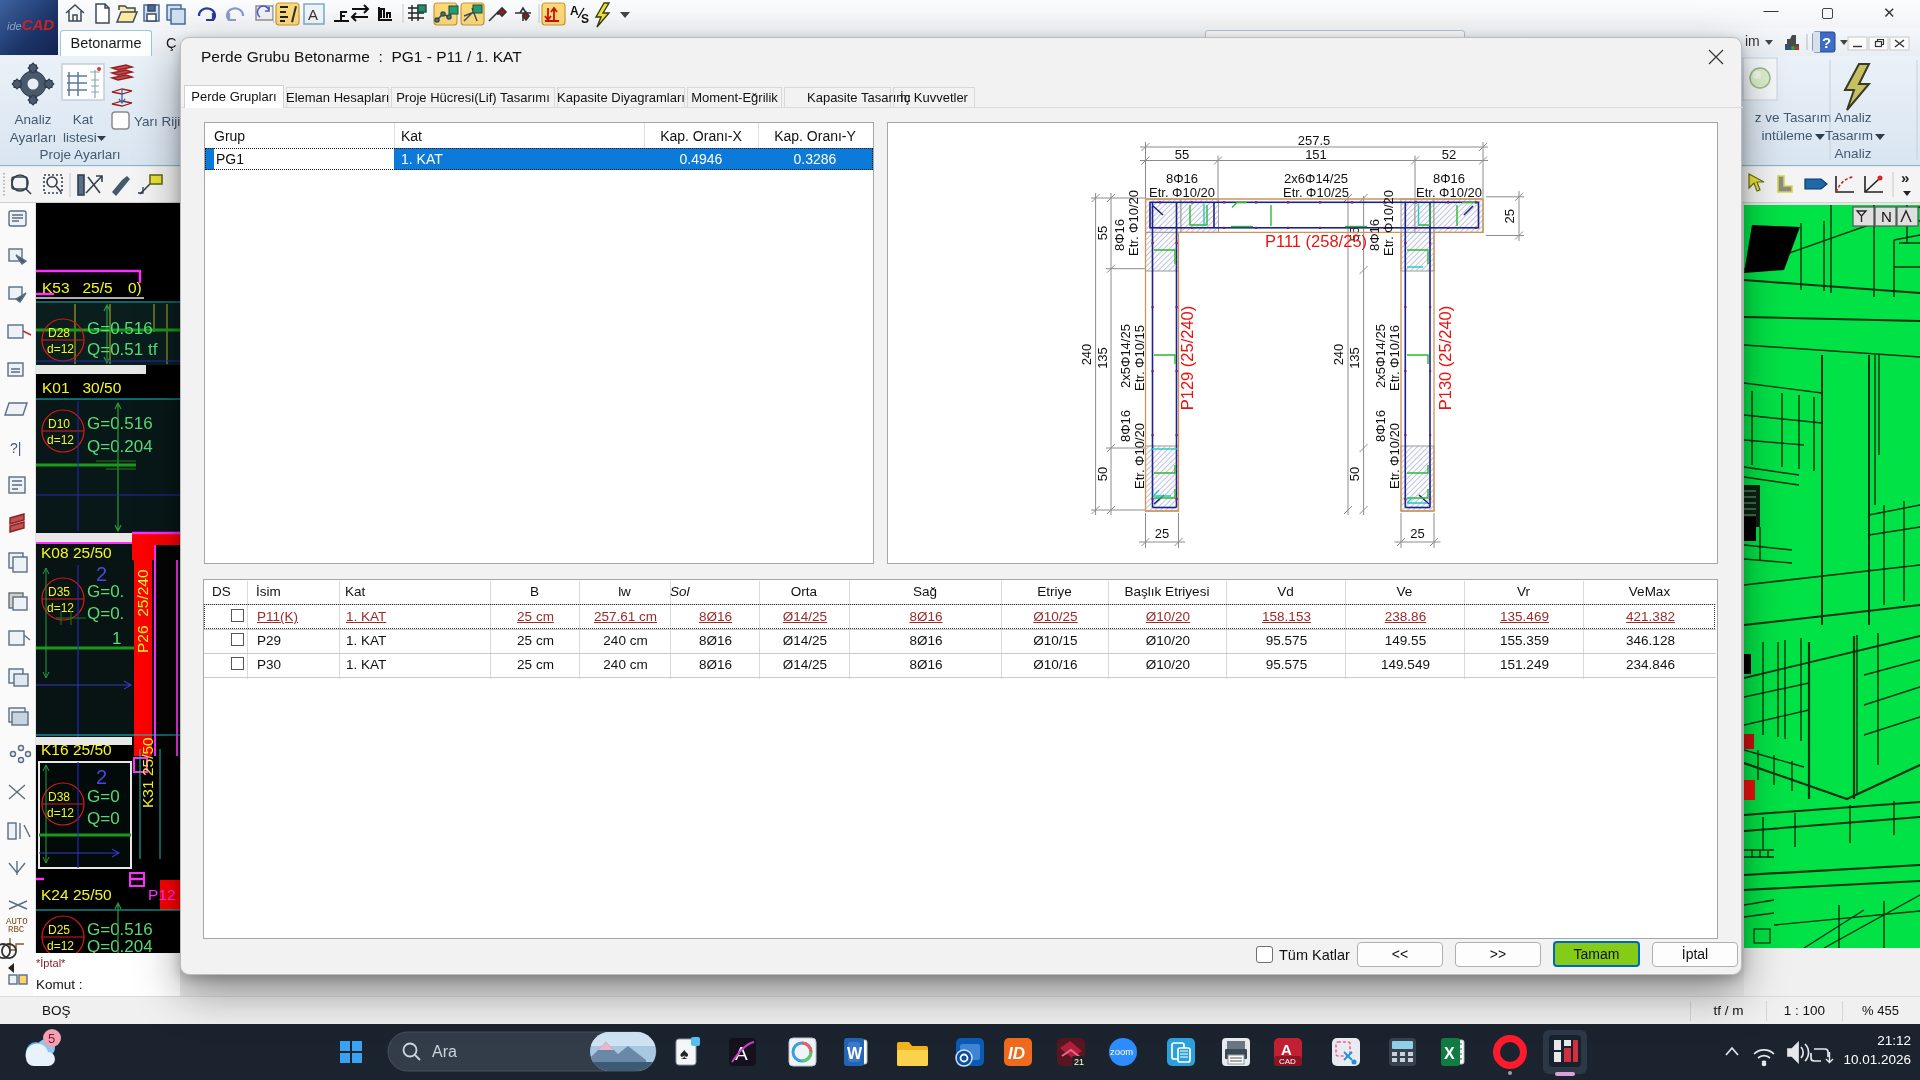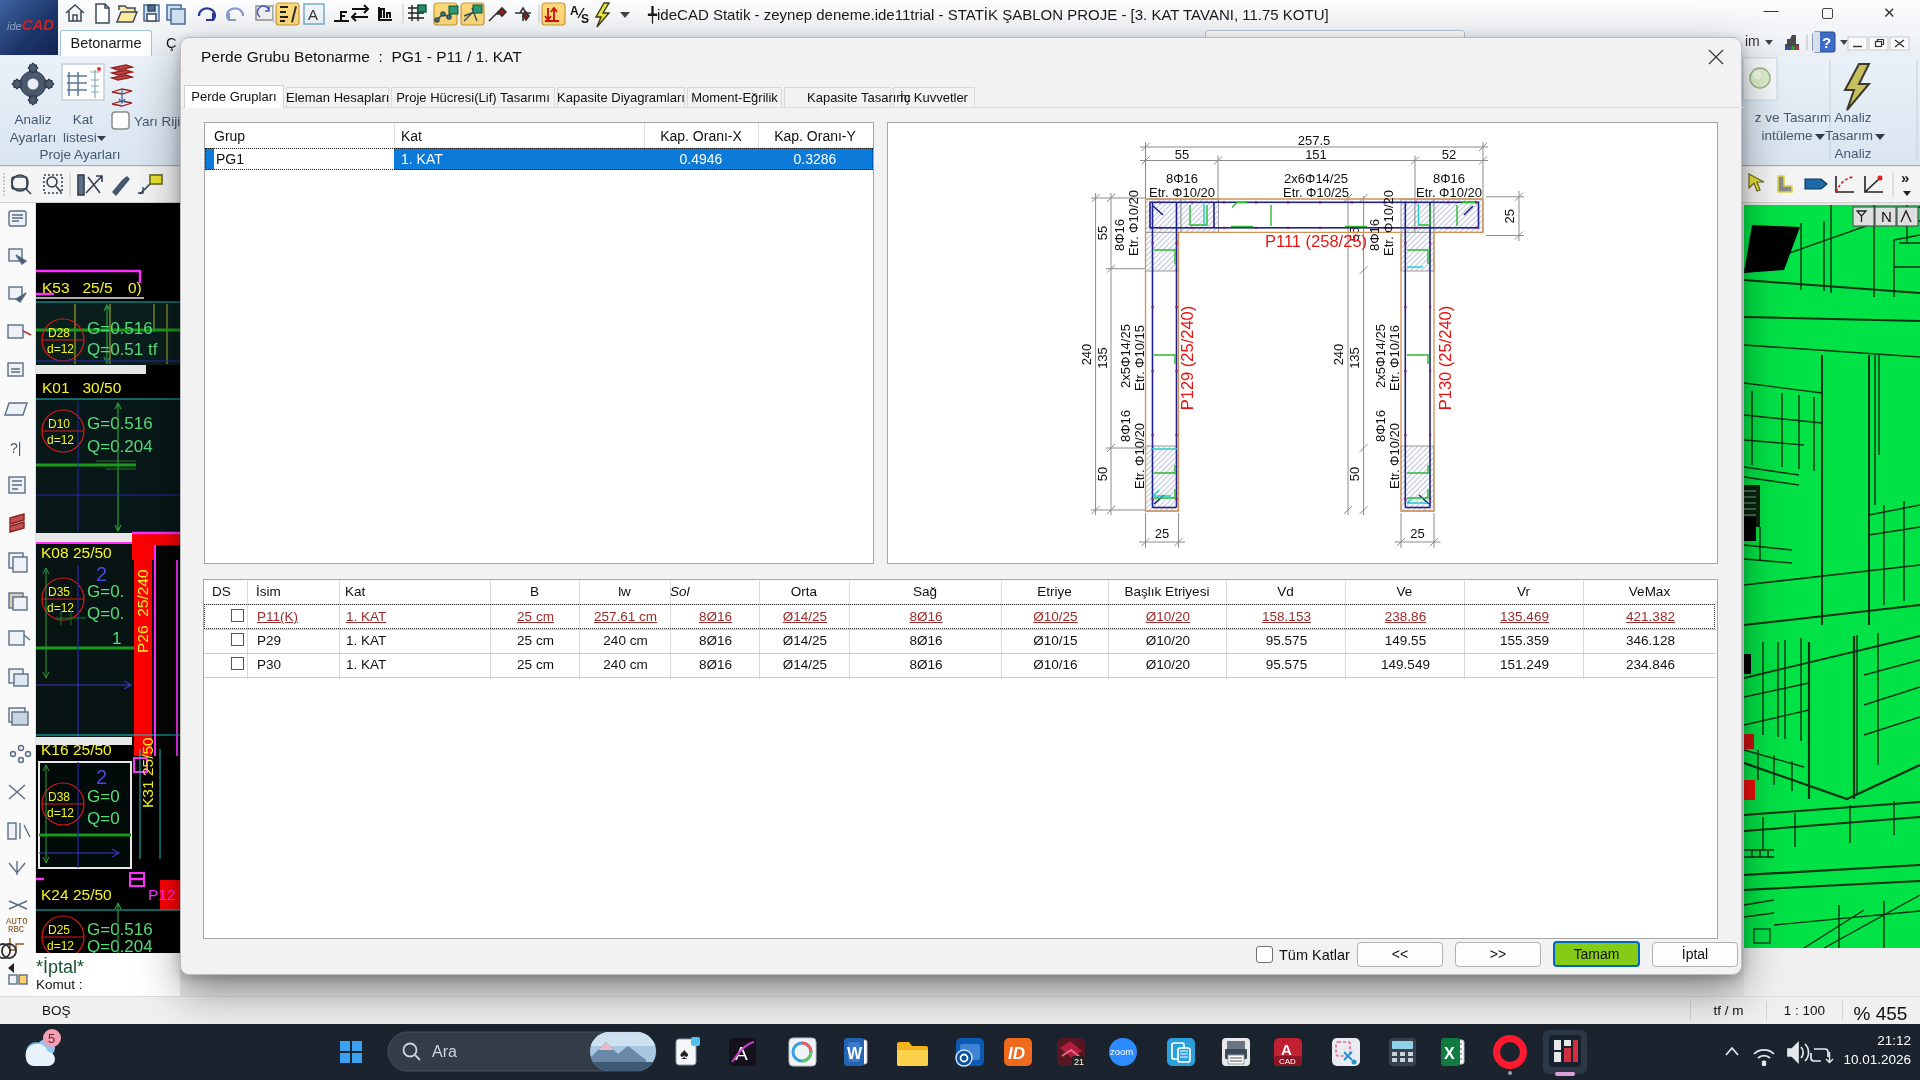--- a/index.html
+++ b/index.html
@@ -65,21 +65,20 @@
  </g>
  <line x1="539" y1="4" x2="539" y2="23" stroke="#c8c8c8"></line>
  <rect x="542" y="3" width="23" height="22" rx="3" fill="#fbd978" stroke="#c8973a" stroke-width="1.2"></rect>
  <path d="M548,8 v12 m-3,-4 l3,4 3,-4 m3,4 v-12 m-3,4 l3,-4 3,4 m-12,9 h14" stroke="#cc1111" stroke-width="1.8" fill="none"></path>
  <text x="570" y="15" font-size="12" font-weight="bold" fill="#111" font-family="Liberation Sans">A</text>
  <path d="M578,18 l6,-10" stroke="#111" stroke-width="1.3"></path>
  <text x="581" y="23" font-size="12" font-weight="bold" fill="#111" font-family="Liberation Sans">S</text>
  <path d="M604,3 L596,17 h5 l-4,10 12,-14 h-6 l6,-10 z" fill="#e8e440" stroke="#3a3a10" stroke-width="1.4"></path>
  <path d="M620,12 l5,6 5,-6 z" fill="#444"></path>
 </svg>
-<div class="tx" style="left:648px;top:6px;font-size:15px;color:#1a1a1a;">╇ideCAD Statik - zeynep deneme.ide11trial - STATİK ŞABLON PROJE - [3. KAT TAVANI, 11.75 KOTU]</div>
 
 <div class="tx" style="left:1758px;top:1px;width:26px;text-align:center;font-size:15px;color:#333;">—</div>
 <div class="abs" style="left:1822px;top:8px;width:11px;height:11px;border:1.2px solid #444;border-radius:2px;"></div>
 <div class="tx" style="left:1883px;top:4px;font-size:15px;color:#333;">✕</div>
 
 <div class="abs" style="left:0;top:28px;width:1920px;height:28px;background:linear-gradient(#f4f7fa,#e9eef4);"></div>
 <div class="abs" style="left:1205px;top:30px;width:260px;height:12px;background:#fdfdfd;border:1px solid #b8c4d0;border-radius:3px;"></div>
 <div class="abs" style="left:60px;top:30px;width:92px;height:26px;background:#fdfefe;border:1px solid #9fc6d4;border-bottom:none;border-radius:3px 3px 0 0;"></div>
 <div class="tx" style="left:60px;top:35px;width:92px;text-align:center;font-size:14.5px;color:#1a1a1a;">Betonarme</div>
 <div class="tx" style="left:166px;top:35px;font-size:14.5px;color:#1a1a1a;">Ç</div>
@@ -363,21 +362,21 @@
  <circle cx="27" cy="734" r="21" stroke="#e01818" stroke-width="1.2" fill="none"></circle>
  <path d="M6,734 h42" stroke="#e01818" stroke-width="1"></path>
  <text class="st" x="12" y="731">D25</text>
       <text class="st" x="11" y="747">d=12</text>
  <text class="gt" x="51" y="732">G=0.516</text>
  <text class="gt" x="51" y="749">Q=0.204</text>
  <path d="M82,700 v50 M79,706 l3,-6 3,6" stroke="#2a9a3a" stroke-width="1.2" fill="none"></path>
 </svg>
 
 <div class="abs" style="left:33px;top:953px;width:147px;height:43px;background:#fff;"></div>
-<div class="tx" style="left:36px;top:957px;font-size:18px;color:#14532d;">*İptal*</div>
+<div class="tx" style="left:36px;top:957px;font-size:11px;color:#7f1d1d;">*İptal*</div>
 <div class="tx" style="left:36px;top:977px;font-size:13.5px;color:#111;">Komut :</div>
 
 <svg id="greenview" class="abs" style="left:1744px;top:205px;background:#00e246;" width="176" height="743" viewBox="0 0 176 743">
  <g stroke="#073312" stroke-width="1.4" fill="none">
   <path d="M0,64 L176,2"></path>
   <polygon points="8,20 56,22 40,65 0,68" fill="#000" stroke="none"></polygon>
   <path d="M57,18 V85 M80,16 V86 M87,0 V88 M130,0 V92 M150,35 V92 M163,0 V38 M176,30 L150,35"></path>
   <path d="M155,38 H176 M150,62 H176 M112,8 L176,16"></path>
   <path d="M0,75 L176,88" stroke-width="2"></path>
   <path d="M0,112 L176,116" stroke-width="2"></path>
@@ -427,21 +426,21 @@
 </svg>
 <div class="abs" style="left:1744px;top:948px;width:176px;height:48px;background:#f0f0f0;"></div>
 
 <div class="abs" style="left:0;top:996px;width:1920px;height:28px;background:#f0f0f0;border-top:1px solid #dcdcdc;">
  <div class="tx" style="left:42px;top:6px;font-size:13.5px;color:#111;">BOŞ</div>
  <div class="abs" style="left:1690px;top:4px;width:1px;height:20px;background:#d5d5d5;"></div>
  <div class="abs" style="left:1766px;top:4px;width:1px;height:20px;background:#d5d5d5;"></div>
  <div class="abs" style="left:1842px;top:4px;width:1px;height:20px;background:#d5d5d5;"></div>
  <div class="tx" style="left:1691px;top:6px;width:75px;text-align:center;font-size:13.5px;color:#111;">tf / m</div>
  <div class="tx" style="left:1767px;top:6px;width:75px;text-align:center;font-size:13.5px;color:#111;">1 : 100</div>
- <div class="tx" style="left:1843px;top:6px;width:75px;text-align:center;font-size:19px;color:#111;">% 455</div>
+ <div class="tx" style="left:1843px;top:6px;width:75px;text-align:center;font-size:13px;color:#111;">% 455</div>
 </div>
 
 <svg id="taskbar" class="abs" style="left:0;top:1024px;background:#1b242e;" width="1920" height="56" viewBox="0 0 1920 56">
 
  <g>
   <circle cx="36" cy="28" r="10" fill="#5aa7e8"></circle>
         <circle cx="46" cy="24" r="9" fill="#8ec6f0"></circle>
   <path d="M26,34 a8,8 0 0,0 8,8 h14 a7,7 0 0,0 0,-14 a10,10 0 0,0 -22,6" fill="#e8f2fa"></path>
   <circle cx="52" cy="14" r="9" fill="#f2a0b4"></circle>
         <text x="48" y="19" font-size="13" fill="#7a1a2e" font-family="Liberation Sans">5</text>

